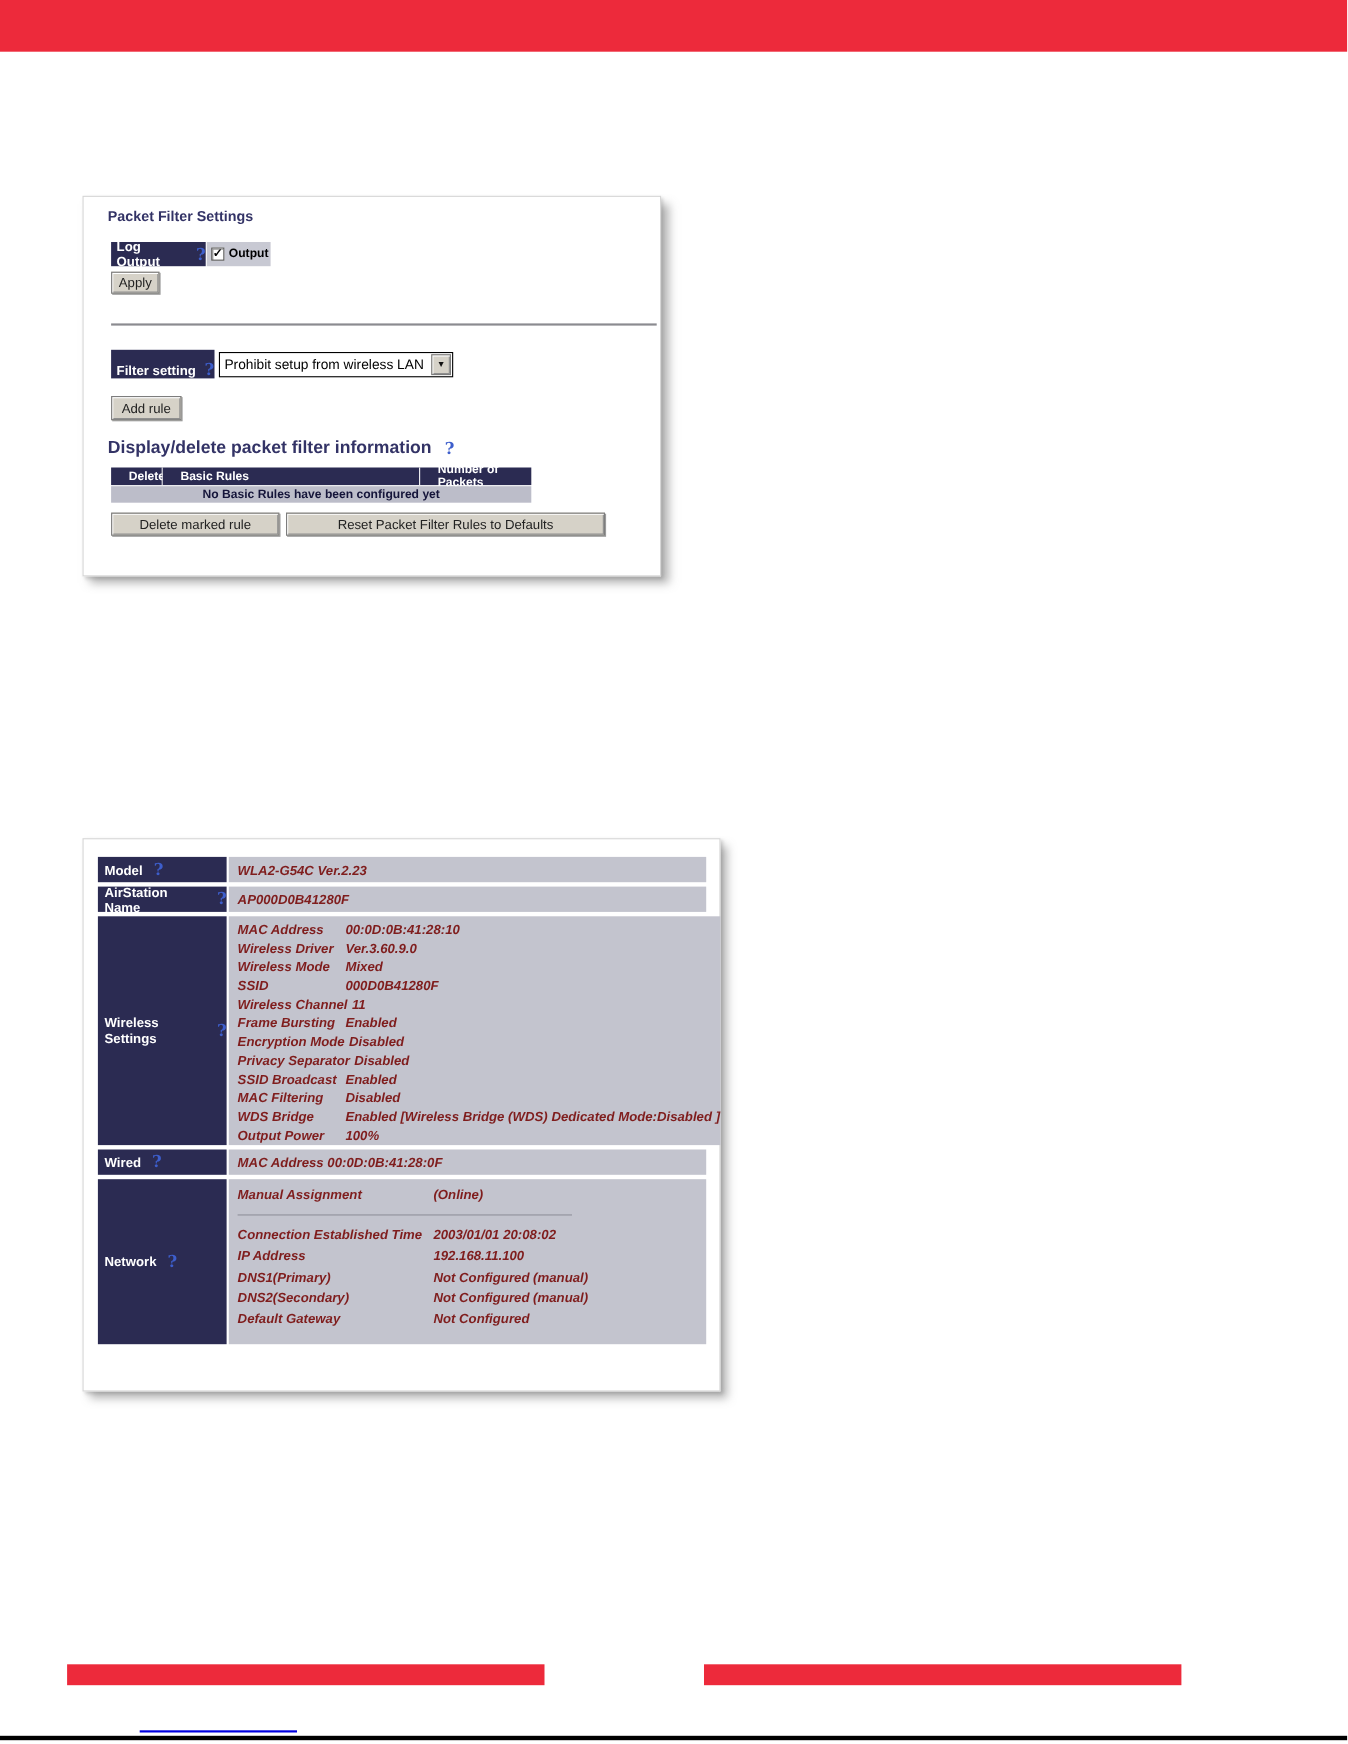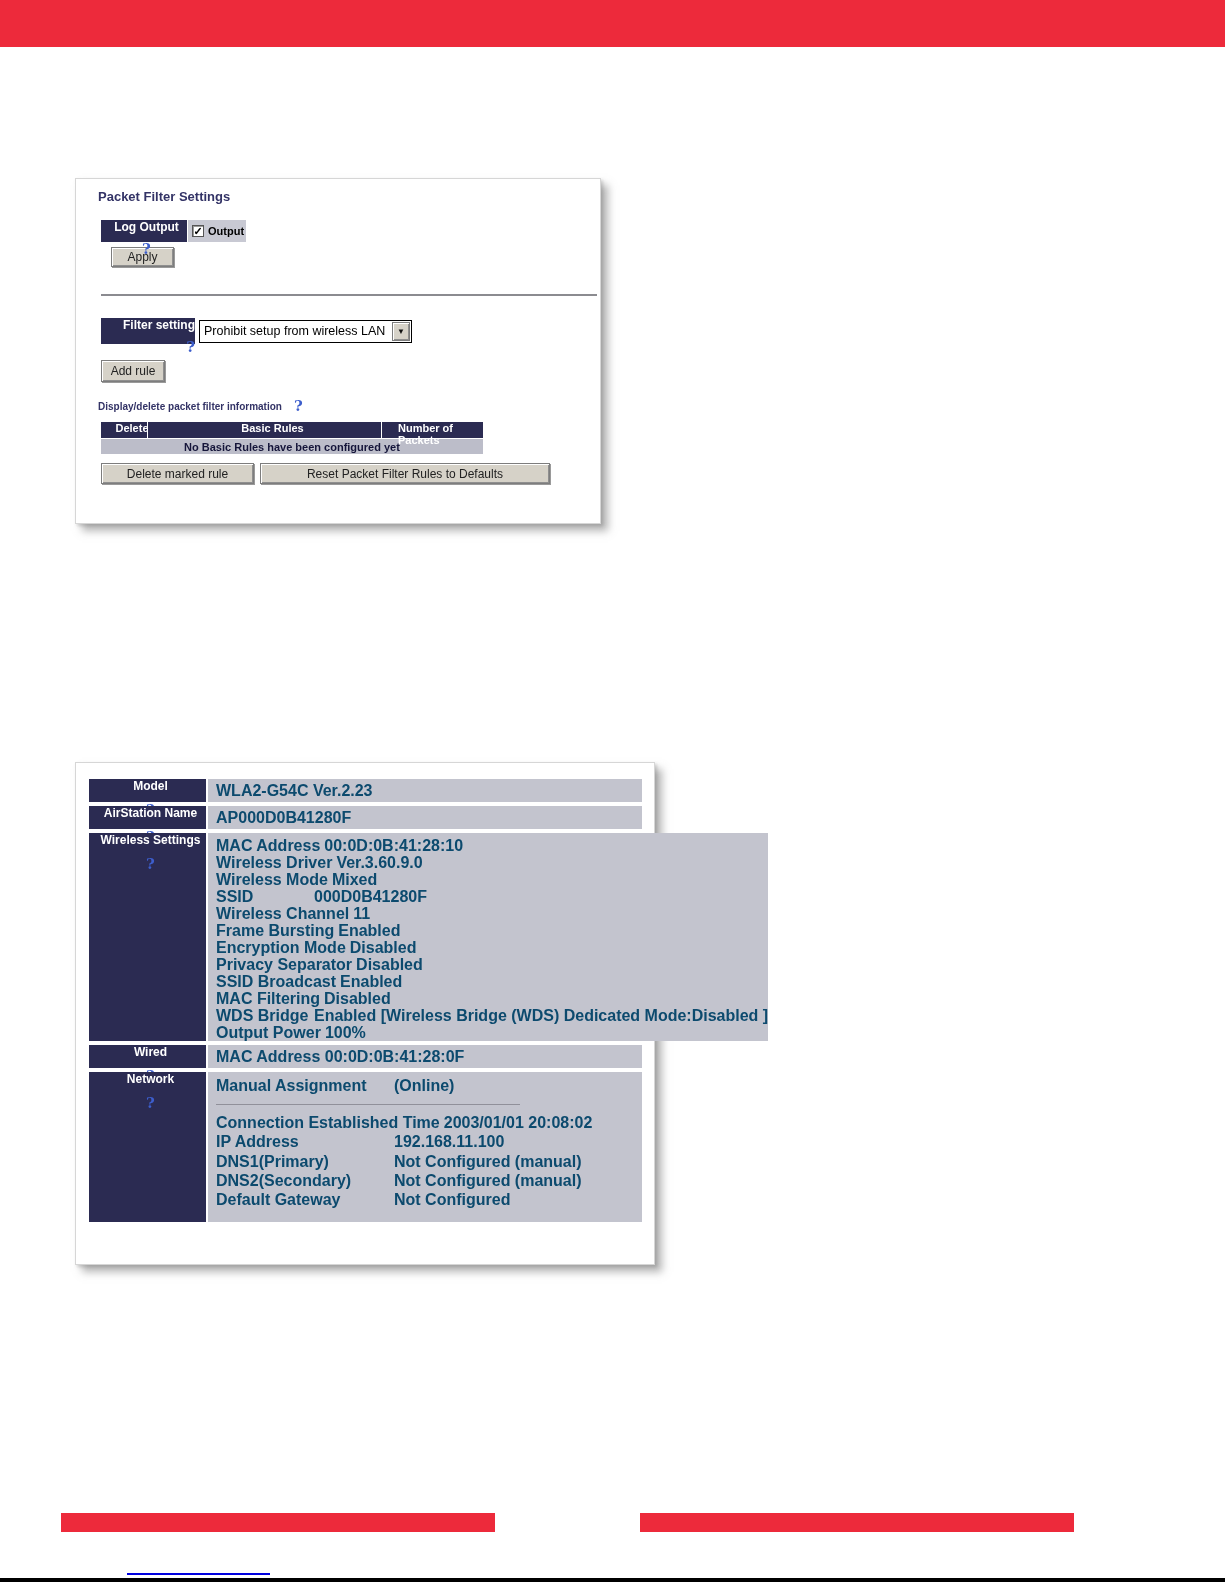--- a/index.html
+++ b/index.html
@@ -18,37 +18,37 @@
   
   .shot { position:absolute; background:#fff; border:1px solid #d6d6d6;
           box-shadow:7px 7px 8px rgba(110,110,110,.5), 2px 2px 3px rgba(140,140,140,.35); }
   .panel-pf { left:75px; top:178px; width:526px; height:346px; }
   .panel-si { left:75px; top:762px; width:580px; height:503px; }
 
   .shot-title { font-size:13px; font-weight:bold; color:#333366; }
   .help-q { color:#3D5ECC; font-family:"DejaVu Serif", serif; font-weight:bold; font-size:15px; line-height:1; cursor:pointer; }
 
   
-  .navy { background:#2B2B52; color:#fff; font-weight:bold; font-size:12px;flex-direction:column; }
+  .navy { background:#2B2B52; color:#fff; font-weight:bold; font-size:12px; }
 
   
   .pf-title { margin:10px 0 0 22px; }
   .pf-logrow { margin:16px 0 0 25px; display:flex; align-items:stretch; height:22px; }
   .pf-loghead { width:86px; display:flex; align-items:center; padding-left:5px; gap:8px; }
   .pf-logval { width:58px; margin-left:1px; background:#C8C9D3; display:flex; align-items:center; gap:4px; padding-left:4px; }
   .checkbox { width:12px; height:12px; background:#fff; border:1px solid #555;
               box-shadow:inset 1px 1px 0 #9a9a9a; display:flex; align-items:center; justify-content:center;
               font-size:11px; font-weight:bold; color:#000; line-height:1; cursor:pointer; }
   .pf-logval .lbl { font-size:11px; font-weight:bold; color:#000; }
 
   .btn { background:#D6D2C8; border:1px solid #7d7d7d; color:#222; font-size:12px;
          font-family:"Liberation Sans", sans-serif;
          box-shadow:inset 1px 1px 0 #ffffff, inset -1px -1px 0 #8f8f8f, 1px 1px 0 #9a9a9a;
          display:flex; align-items:center; justify-content:center; cursor:pointer; }
-  .btn-apply { margin:5px 0 0 35px; width:63px; height:20px; }
+  .btn-apply { margin:5px 0 0 25px; width:44px; height:20px; }
   .pf-sep { margin:27px 3px 0 25px; border-top:2px solid #8b8b90; }
   .pf-filterrow { margin:22px 0 0 25px; display:flex; align-items:center; }
   .pf-filterhead { width:94px; height:26px; display:flex; align-items:flex-end; padding-left:5px; gap:8px; }
   .dropdown { margin-left:4px; width:213px; height:23px; background:#fff; border:1px solid #000;
               display:flex; align-items:center; cursor:pointer; }
   .dropdown .dd-text { flex:1; font-size:12.5px; color:#000; padding-left:4px; white-space:nowrap; }
   .dd-arrow { width:18px; height:19px; margin-right:1px; background:#D6D2C8; border:1px solid #7d7d7d;
               box-shadow:inset 1px 1px 0 #fff, inset -1px -1px 0 #8f8f8f;
               display:flex; align-items:center; justify-content:center; font-size:8px; color:#111; }
   .btn-addrule { margin:16px 0 0 25px; width:64px; height:22px; }
@@ -63,21 +63,21 @@
               font-size:11px; font-weight:bold; color:#15153a; }
   .pf-btnrow { margin:9px 0 0 25px; display:flex; gap:6px; }
   .btn-delmark { width:153px; height:21px; }
   .btn-reset { width:290px; height:21px; }
 
   
   .si-title { margin:26px 0 0 22px; }
   .si-table { margin:16px 12px 0 13px; display:flex; flex-direction:column; gap:4px; }
   .si-row { display:flex; gap:2px; }
   .si-head { width:117px; flex:0 0 117px; display:flex; align-items:center; padding-left:6px; gap:10px; }
-  .si-val { flex:1; background:#C3C4CE; color:#0c4a6e; font-weight:bold; font-size:16px; }
+  .si-val { flex:1; background:#C3C4CE; color:#7f1d1d; font-weight:bold; font-size:12px;font-style:italic; }
   .si-val.single { display:flex; align-items:center; padding-left:8px; }
   .r-model, .r-airstation, .r-wired { height:23px; }
   .r-wireless { height:208px; }
   .r-network { height:150px; }
   .kv-list { padding:4px 0 0 8px; }
   .kv { display:flex; line-height:17px; }
   .kv .k { flex:0 0 auto; min-width:98px; padding-right:4px; white-space:nowrap; }
   .kv .v { white-space:nowrap; }
   .net-cell { padding:5px 0 0 8px; }
   .net-line1 { display:flex; line-height:18px; }
@@ -120,21 +120,21 @@
       </div>
       <div class="dropdown">
         <span class="dd-text">Prohibit setup from wireless LAN</span>
         <span class="dd-arrow">▼</span>
       </div>
     </div>
 
     <div class="btn btn-addrule">Add rule</div>
 
     <div class="pf-displabel">
-      <span class="shot-title" style="font-size:10px;">Display/delete packet filter information</span>
+      <span class="shot-title" style="font-size:16px;">Display/delete packet filter information</span>
       <span class="help-q">?</span>
     </div>
 
     <div class="pf-table">
       <div class="pf-thead">
         <div class="navy pf-th c1">Delete</div>
         <div class="navy pf-th c2">Basic Rules</div>
         <div class="navy pf-th c3">Number of Packets</div>
       </div>
       <div class="pf-empty">No Basic Rules have been configured yet</div>

